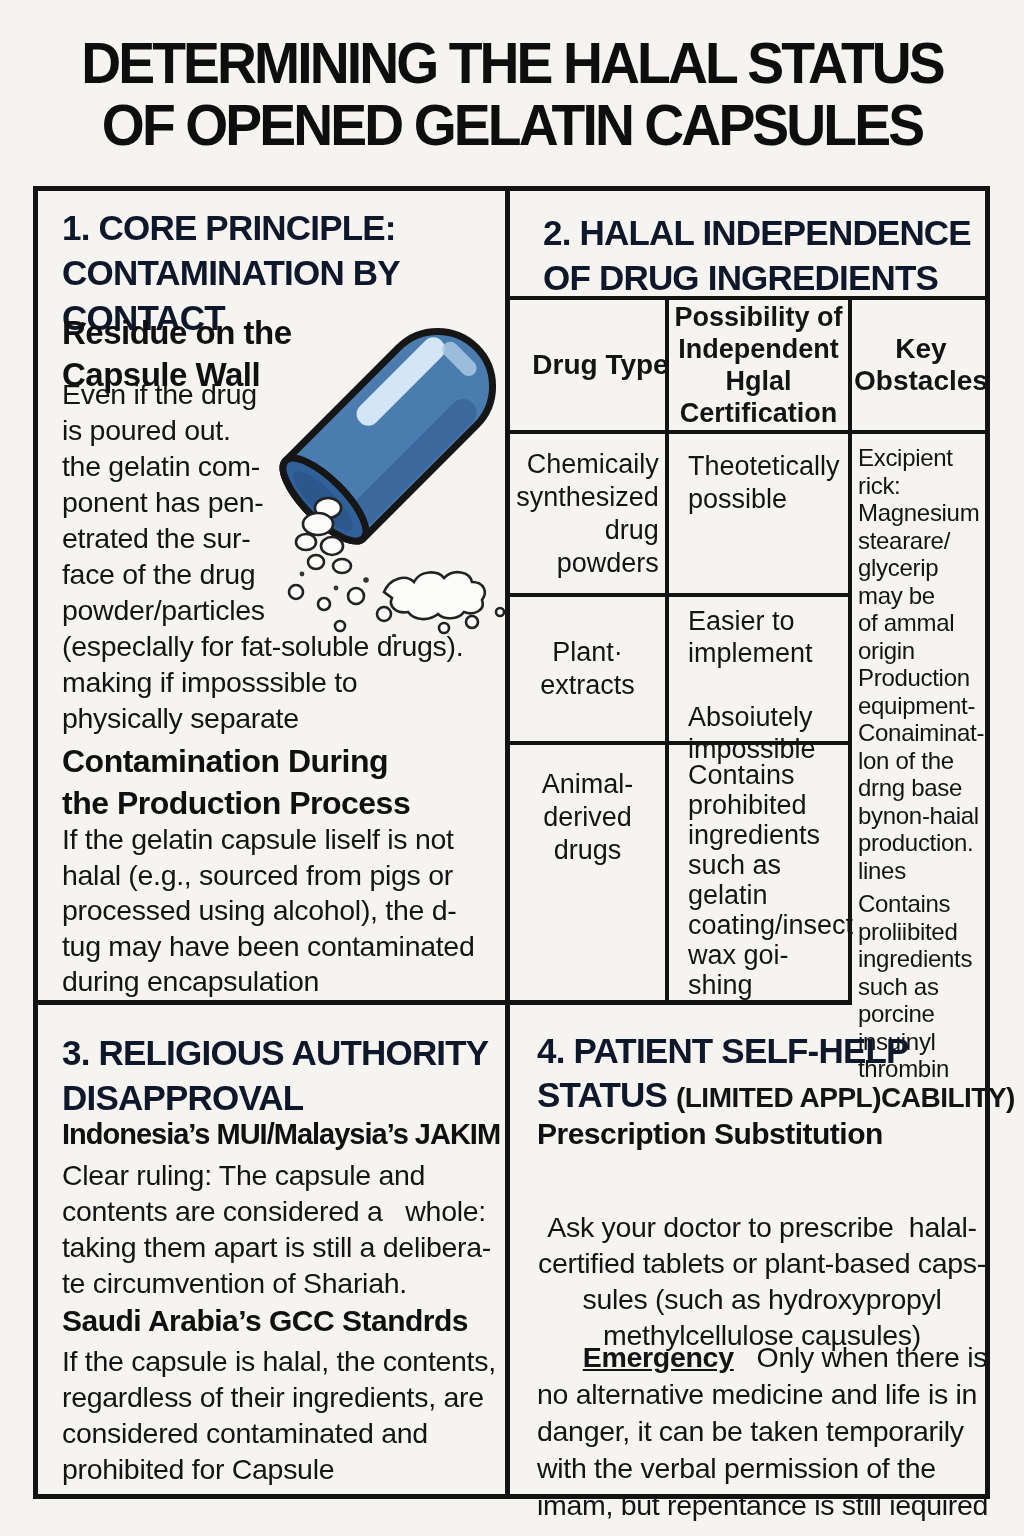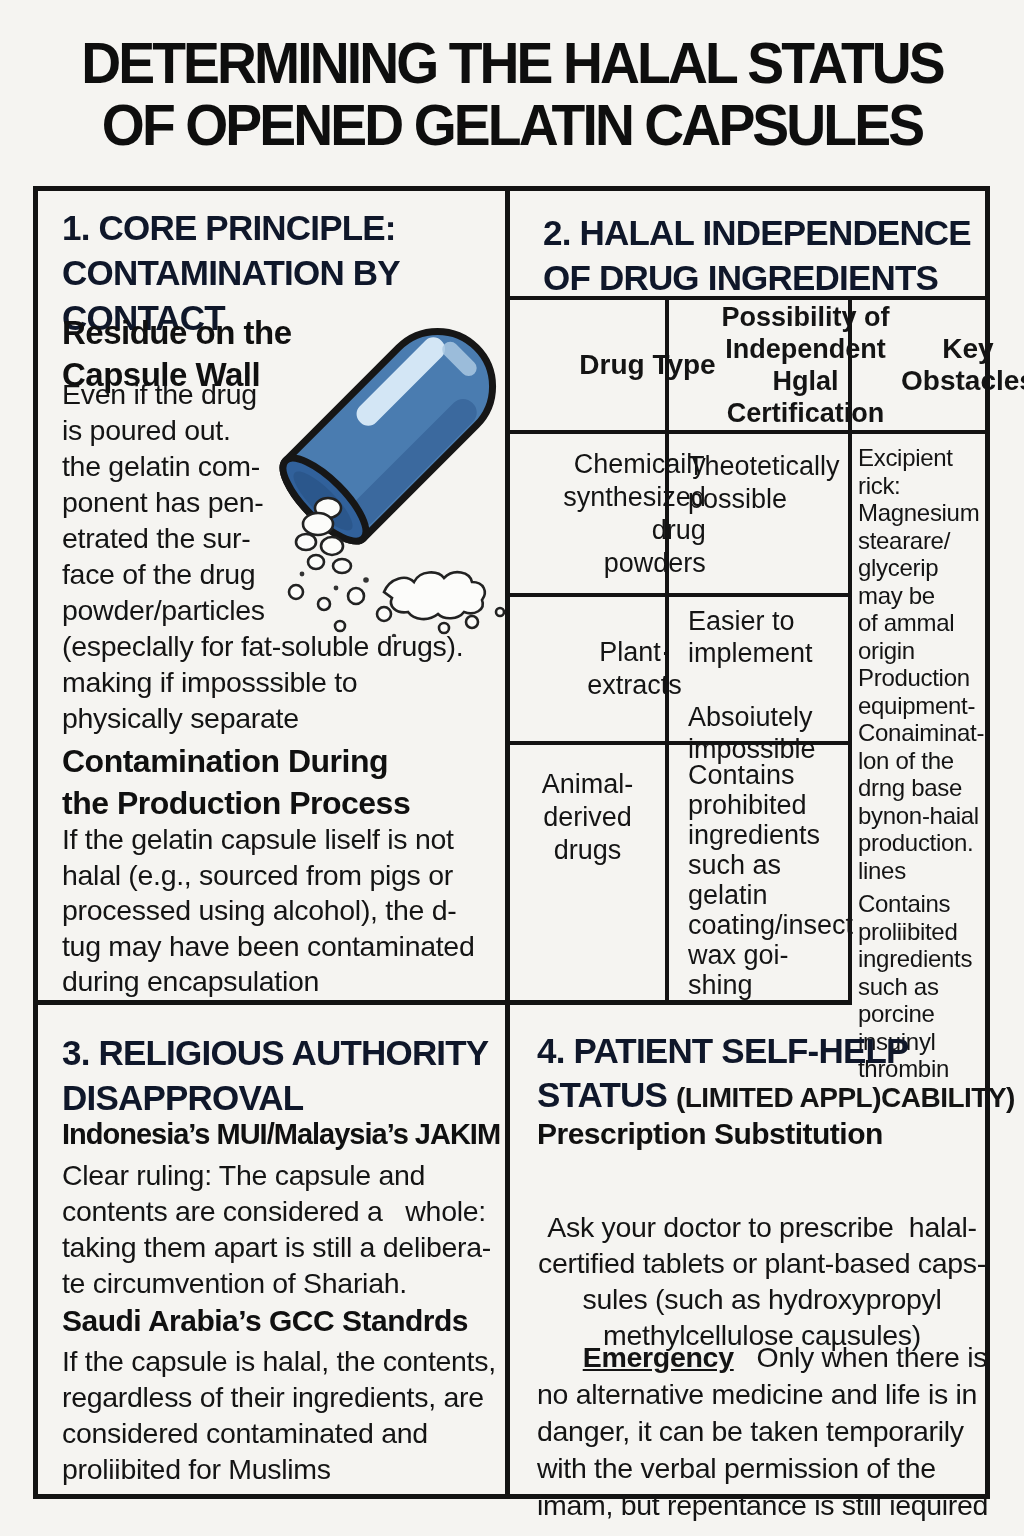--- a/index.html
+++ b/index.html
@@ -17,21 +17,21 @@
     position:absolute;top:32px;left:0;width:100%;
     text-align:center;font-weight:bold;font-size:57px;line-height:62px;
     letter-spacing:-3px;transform:scaleX(0.97);
     color:#0e0e0e;
   }
   
   .h-big{font-weight:bold;font-size:35px;line-height:45px;letter-spacing:-0.8px;color:#0f172a;}
   .h-sub{font-weight:bold;font-size:31px;line-height:42px;letter-spacing:-0.5px;color:#101010;}
   .body-txt{font-size:28.5px;line-height:36px;letter-spacing:-0.3px;}
   
-  .cell-center{display:flex;align-items:center;justify-content:center;text-align:center;padding-left:47px;}
+  .cell-center{display:flex;align-items:center;justify-content:center;text-align:center;}
   .t-head{font-weight:bold;font-size:27px;line-height:32px;text-align:center;}
   .t-cell{font-size:27px;line-height:33px;}
   .obstacle{font-size:24px;line-height:27.5px;letter-spacing:-0.3px;}
   .note-small{font-size:28px;letter-spacing:-0.5px;}
 </style>
 </head>
 <body>
 
 <div class="page">
 
@@ -177,21 +177,21 @@
 DISAPPROVAL</div>
     <div class="abs h-sub" style="left:62px;top:1113px;font-size:29px;letter-spacing:-1px;">Indonesia’s MUI/Malaysia’s JAKIM</div>
     <div class="abs pre body-txt" style="left:62px;top:1157px;width:450px;">Clear ruling: The capsule and
 contents are considered a   whole:
 taking them apart is still a delibera-
 te circumvention of Shariah.</div>
     <div class="abs h-sub" style="left:62px;top:1300px;font-size:30px;">Saudi Arabia’s GCC Standrds</div>
     <div class="abs pre body-txt" style="left:62px;top:1343px;width:450px;">If the capsule is halal, the contents,
 regardless of their ingredients, are
 considered contaminated and
-proliibited for Muslims</div>
+prohibited for Capsule</div>
   </div>
 
   <div>
     <div class="abs h-big" style="left:537px;top:1028px;">4. PATIENT SELF-HELP</div>
     <div class="abs" style="left:537px;top:1072px;white-space:nowrap;">
       <span class="h-big">STATUS </span><span class="note-small" style="font-weight:bold;">(LIMITED APPL)CABILITY)</span>
     </div>
     <div class="abs h-sub" style="left:537px;top:1113px;font-size:30px;">Prescription Substitution</div>
     <div class="abs pre body-txt" style="left:537px;top:1209px;width:450px;text-align:center;">Ask your doctor to prescribe  halal-
 certified tablets or plant-based caps-

